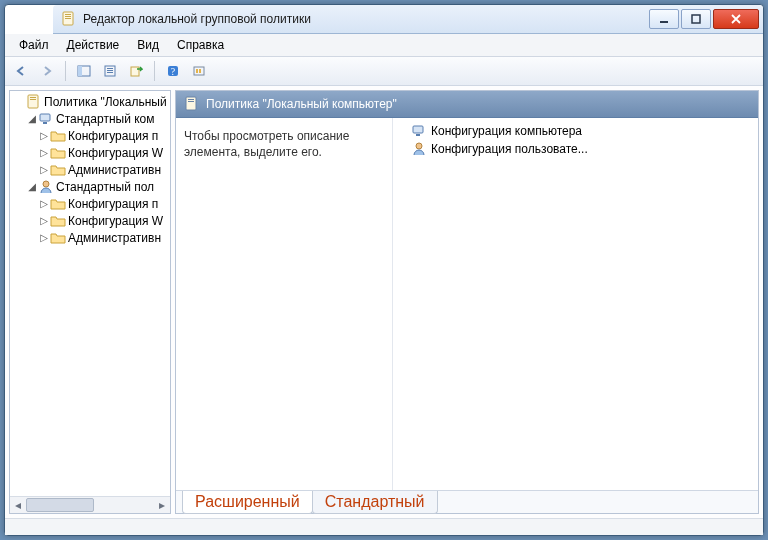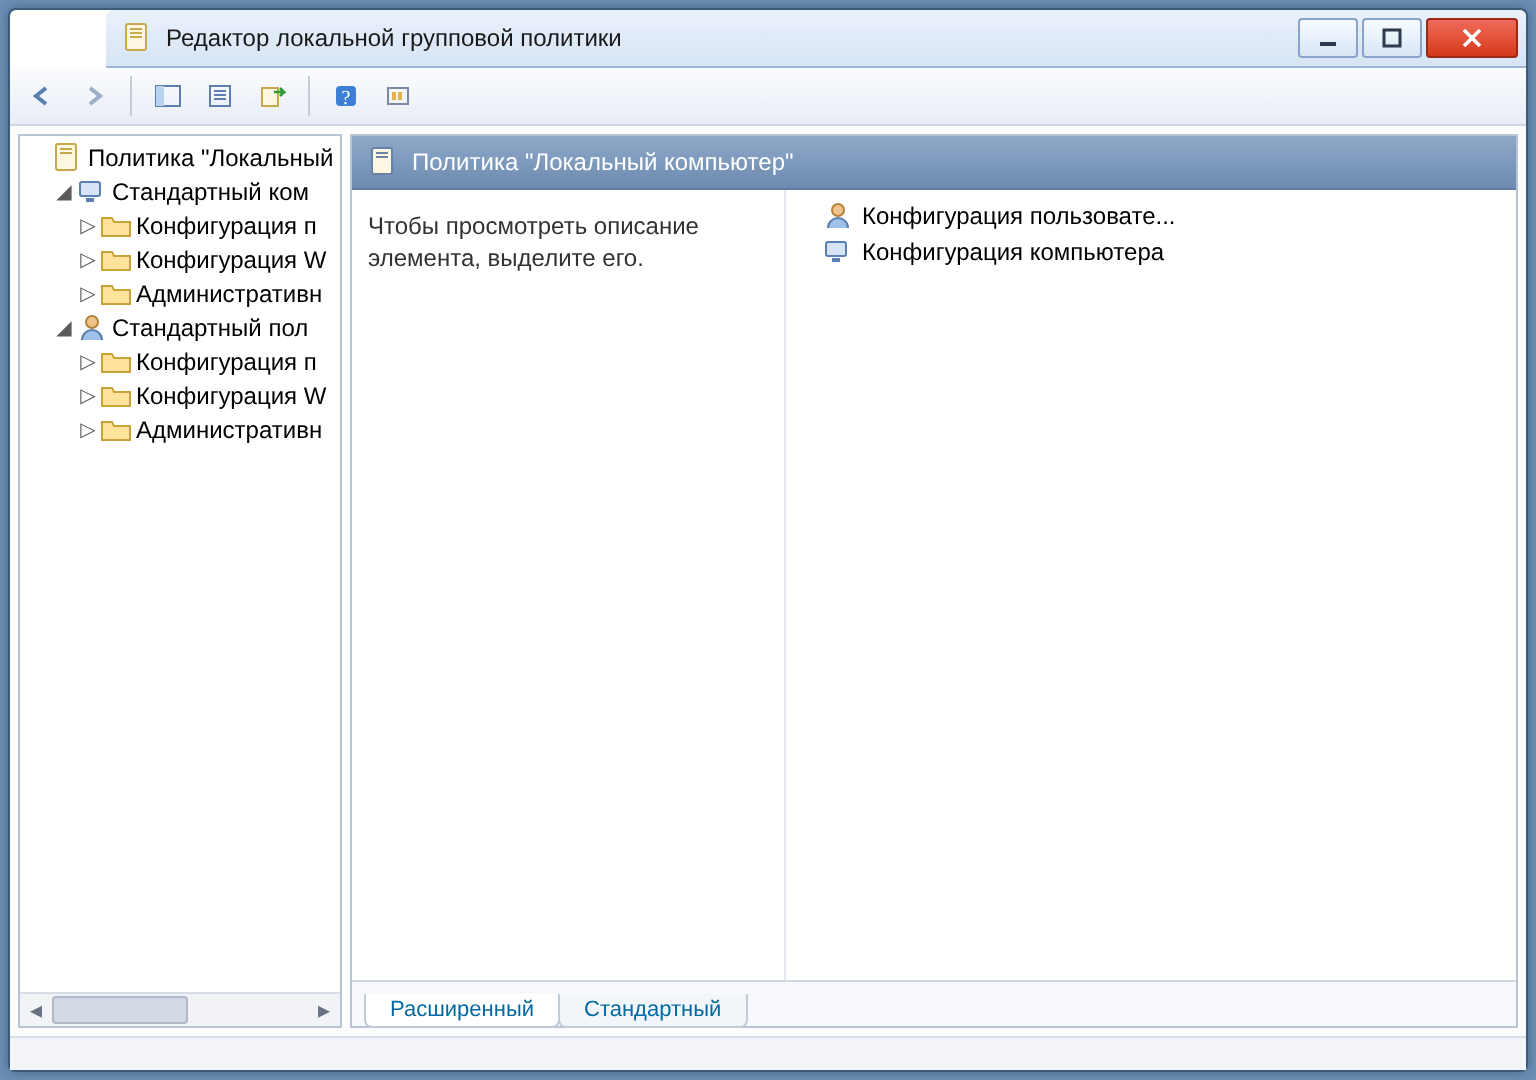--- a/index.html
+++ b/index.html
@@ -36,21 +36,21 @@
   .main-header { height:26px; background:linear-gradient(#8ea8c8,#6d8bb0); color:#fff; display:flex; align-items:center; padding-left:8px; gap:6px; border-bottom:1px solid #5e7ea5; }
   .main-header .ic { width:16px; height:16px; }
   .main-body { flex:1; display:flex; min-height:0;gap:12px; }
   .desc-col { width:200px; padding:10px 8px; color:#333; line-height:1.35; border-right:1px solid #e3e7ee; }
   .list-col { flex:1; display:flex; flex-direction:column; }
   .list-header { height:20px; border-bottom:1px solid #dbe1ea; display:flex; align-items:center; padding-left:6px; background:linear-gradient(#fdfdfe,#eef2f8); color:#2b3a4d; }
   .list-items { padding:4px 0; }
   .list-row { display:flex; align-items:center; height:18px; padding-left:6px; cursor:default; }
   .list-row .ic { width:16px; height:16px; margin-right:4px; }
   .tabstrip { height:22px; border-top:1px solid #cfd7e3; background:#f7f9fc; display:flex; align-items:flex-end; padding-left:6px; }
-  .tab { padding:2px 12px 2px 12px; font-size:11px; color:#0369a1; border:1px solid #c2cbd8; border-top:none; background:#f2f5fa; margin-right:-1px; cursor:default; border-radius:0 0 4px 4px; position:relative; top:1px; }
+  .tab { padding:2px 12px 2px 12px; font-size:16px; color:#c2410c; border:1px solid #c2cbd8; border-top:none; background:#f2f5fa; margin-right:-1px; cursor:default; border-radius:0 0 4px 4px; position:relative; top:1px; }
   .tab.active { background:#fff; }
   .statusbar { height:16px; background:#f3f5f8; border-top:1px solid #d7dde6; }
 </style>
 </head>
 <body>
 
 <div class="window">
   <div class="titlebar">
     <span class="title-icon">
       <svg viewBox="0 0 16 16">
@@ -74,20 +74,26 @@
           </svg>
         </div>
       <div class="winbtn close">
           <svg width="12" height="10">
             <path d="M2 1 L10 9 M10 1 L2 9" stroke="#fff" stroke-width="1.8"></path>
           </svg>
         </div>
     </div>
   </div>
 
+  <div class="menubar">
+    <div class="menu-item">Файл</div>
+    <div class="menu-item">Действие</div>
+    <div class="menu-item">Вид</div>
+    <div class="menu-item">Справка</div>
+  </div>
 
   <div class="toolbar">
     <div class="tbtn">
         <svg width="14" height="14">
           <path d="M9 3 L4 7 L9 11" fill="none" stroke="#5a7fb0" stroke-width="2"></path>
         </svg>
       </div>
     <div class="tbtn">
         <svg width="14" height="14">
           <path d="M5 3 L10 7 L5 11" fill="none" stroke="#9aaecb" stroke-width="2"></path>
@@ -220,32 +226,32 @@
         <span>Политика "Локальный компьютер"</span>
       </div>
       <div class="main-body">
         <div class="desc-col">
           <span>Чтобы просмотреть описание элемента, выделите его.</span>
         </div>
         <div class="list-col">
           <div class="list-items">
             <div class="list-row">
               <span class="ic"><svg viewBox="0 0 16 16">
+                    <rect x="2" y="3" width="10" height="7" rx="1" fill="#d6e4f5" stroke="#5a7fb0"></rect>
+                    <rect x="5" y="11" width="4" height="2" fill="#5a7fb0"></rect>
+                  </svg></span>
+              <span>Конфигурация компьютера</span>
+            </div>
+            <div class="list-row">
+              <span class="ic"><svg viewBox="0 0 16 16">
                     <circle cx="8" cy="5" r="3" fill="#f0c38a" stroke="#b3833e"></circle>
                     <path d="M3 14c0-3 2.5-5 5-5s5 2 5 5" fill="#9fc1e8" stroke="#5a7fb0"></path>
                   </svg></span>
               <span>Конфигурация пользовате...</span>
             </div>
-            <div class="list-row">
-              <span class="ic"><svg viewBox="0 0 16 16">
-                    <rect x="2" y="3" width="10" height="7" rx="1" fill="#d6e4f5" stroke="#5a7fb0"></rect>
-                    <rect x="5" y="11" width="4" height="2" fill="#5a7fb0"></rect>
-                  </svg></span>
-              <span>Конфигурация компьютера</span>
-            </div>
           </div>
         </div>
       </div>
       <div class="tabstrip">
         <div class="tab active"><span>Расширенный</span></div>
         <div class="tab"><span>Стандартный</span></div>
       </div>
     </div>
   </div>
 

